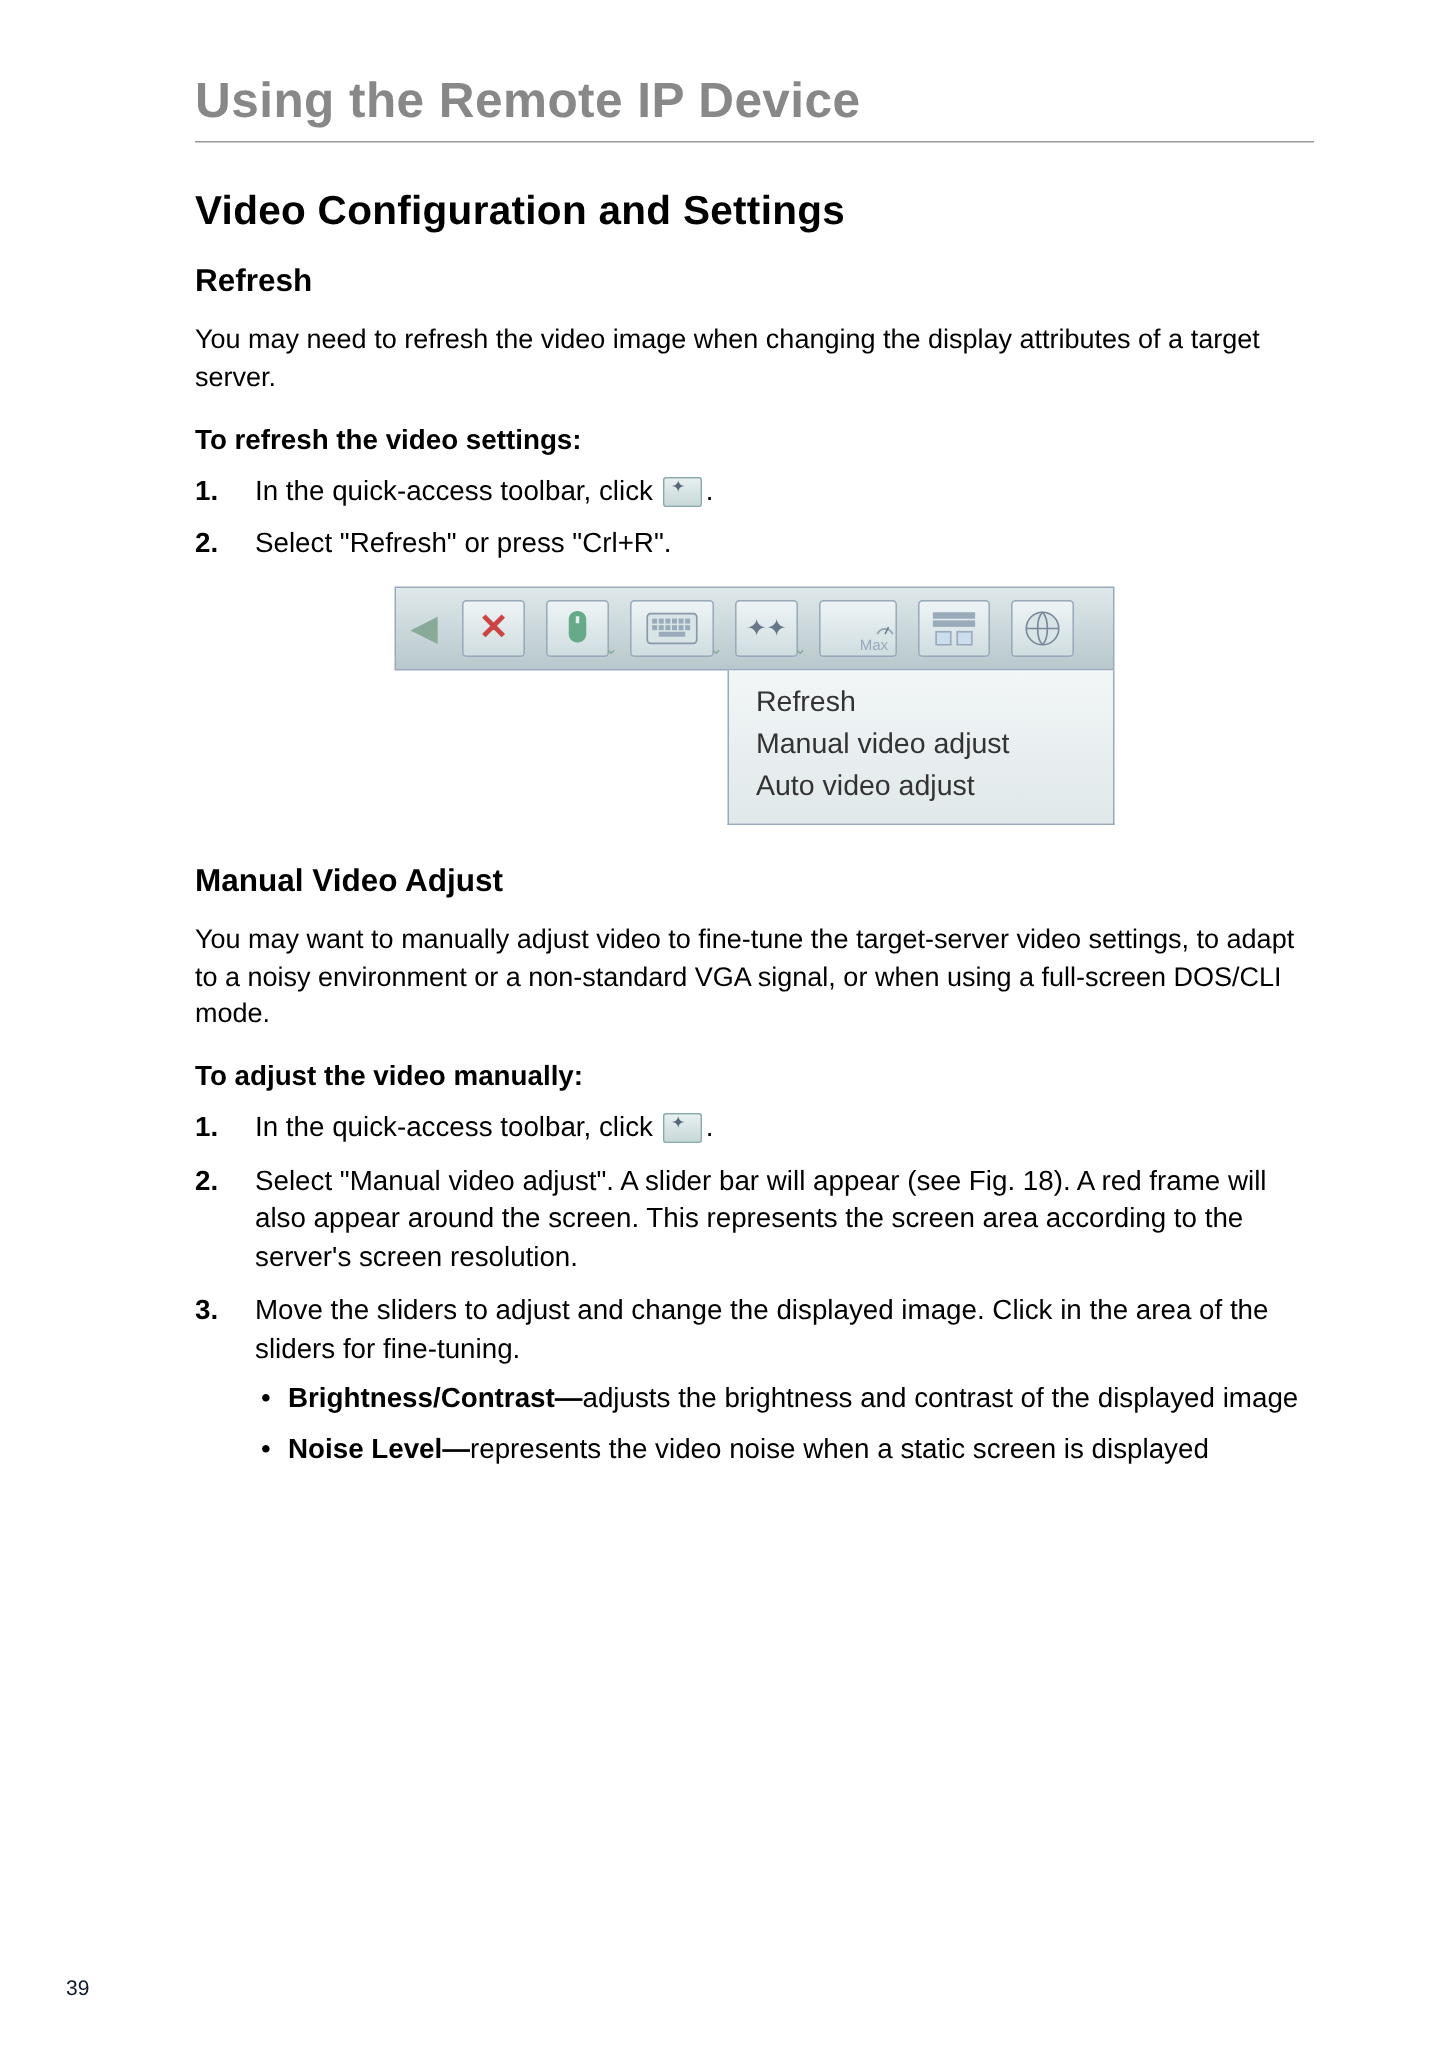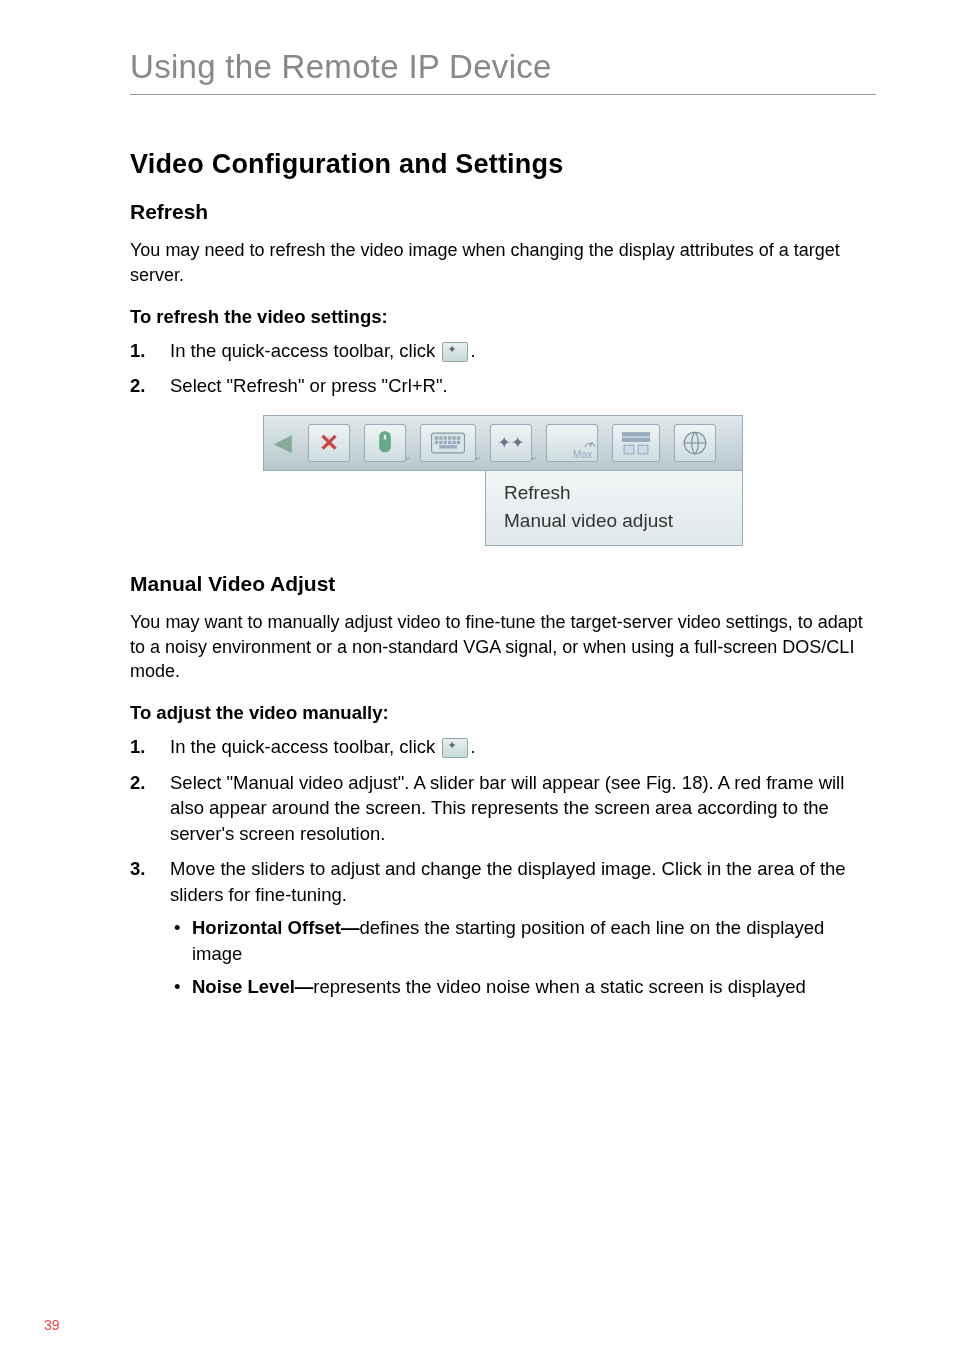--- a/index.html
+++ b/index.html
@@ -7,26 +7,26 @@
     width: 954px;
     height: 1363px;
     background: #fff;
     font-family: "Helvetica Neue", Helvetica, Arial, sans-serif;
     color: #000;
     position: relative;
     padding: 48px 78px 0 130px;
   }
   .page-title {
     font-size: 33px;
-    font-weight: 400;
+    font-weight: 700;
     color: #888;
     letter-spacing: 0.3px;
     padding-bottom: 8px;
     border-bottom: 1.5px solid #999;
-    margin-bottom: 54px;
+    margin-bottom: 30px;
   }
   .section-title {
     font-size: 27px;
     font-weight: 700;
     letter-spacing: 0.2px;
     margin-bottom: 20px;
   }
   .subsection-title {
     font-size: 21px;
     font-weight: 700;
@@ -160,21 +160,21 @@
     font-family: Tahoma, Arial, sans-serif;
     font-size: 19px;
     color: #333;
     padding: 3px 0;
   }
   .page-num {
     position: absolute;
     left: 44px;
     bottom: 30px;
     font-size: 14px;
-    color: #ef4444;
+    color: #0f172a;
   }
   b { font-weight: 700; }
 </style>
 </head>
 <body>
 
 <div class="page-title">Using the Remote IP Device</div>
 
 <div class="section-title">Video Configuration and Settings</div>
 
@@ -250,20 +250,21 @@
     <div class="tb-btn">
       <svg viewBox="0 0 24 24" width="26" height="26">
           <circle cx="12" cy="12" r="10" fill="#d8e4e6" stroke="#789"></circle>
           <path d="M2 12h20M12 2c4 4 4 16 0 20M12 2c-4 4-4 16 0 20" fill="none" stroke="#789"></path>
         </svg>
     </div>
   </div>
   <div class="dropdown-menu">
     <div class="item">Refresh</div>
     <div class="item">Manual video adjust</div>
+    <div class="item">Auto video adjust</div>
   </div>
 </div>
 
 <div class="subsection-title">Manual Video Adjust</div>
 
 <p class="body-text">You may want to manually adjust video to fine-tune the target-server video settings, to adapt to a noisy environment or a non-standard VGA signal, or when using a full-screen DOS/CLI mode.</p>
 
 <div class="bold-lead">To adjust the video manually:</div>
 
 <ol class="steps">
@@ -275,20 +276,20 @@
   </li>
   <li>
     <span class="num">2.</span>
     <span class="step-body">Select "Manual video adjust". A slider bar will appear (see Fig. 18). A red frame will also appear around the screen. This represents the screen area according to the server's screen resolution.</span>
   </li>
   <li>
     <span class="num">3.</span>
     <span class="step-body">
       <span>Move the sliders to adjust and change the displayed image. Click in the area of the sliders for fine-tuning.</span>
       <ul class="bullets">
-        <li><b>Horizontal Offset—</b><span>defines the starting position of each line on the displayed image</span></li>
+        <li><b>Brightness/Contrast—</b><span>adjusts the brightness and contrast of the displayed image</span></li>
         <li><b>Noise Level—</b><span>represents the video noise when a static screen is displayed</span></li>
       </ul>
     </span>
   </li>
 </ol>
 
 <div class="page-num">39</div>
 
 </body></html>

